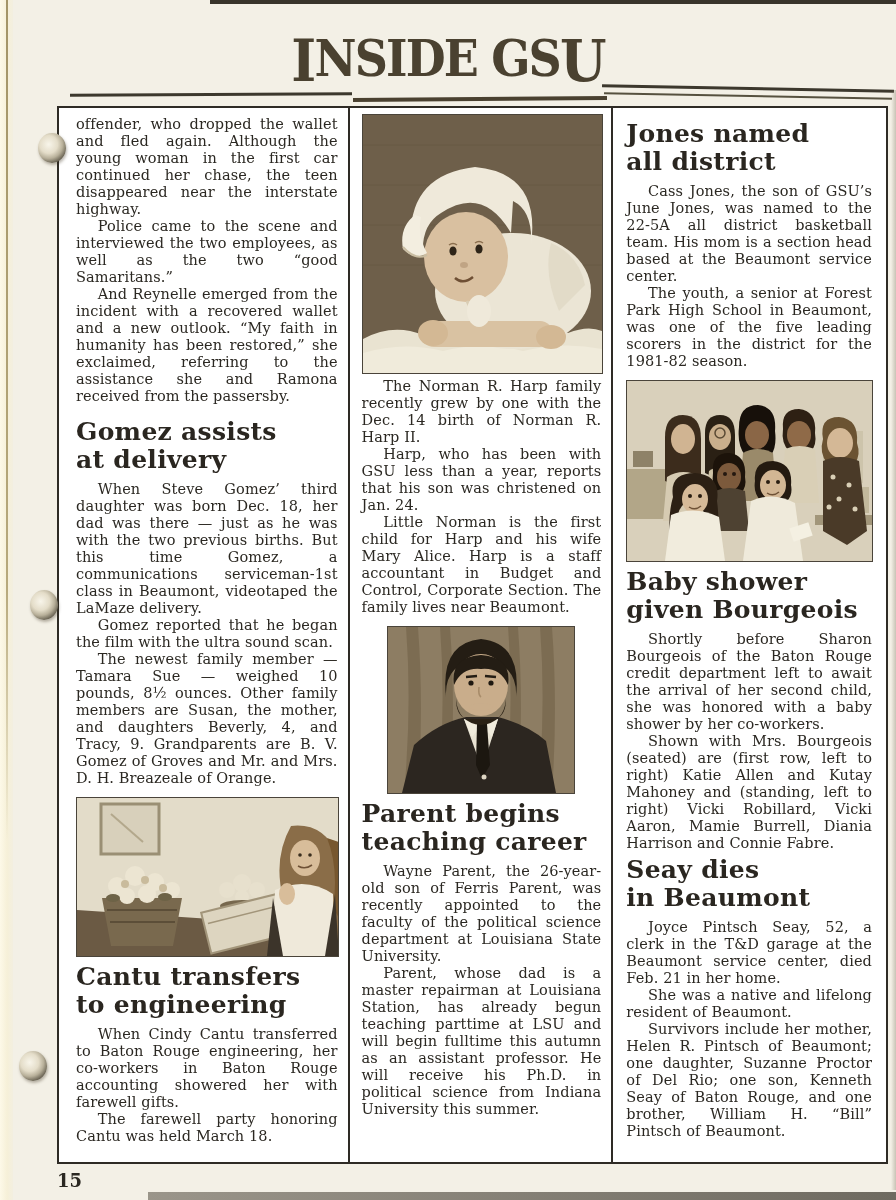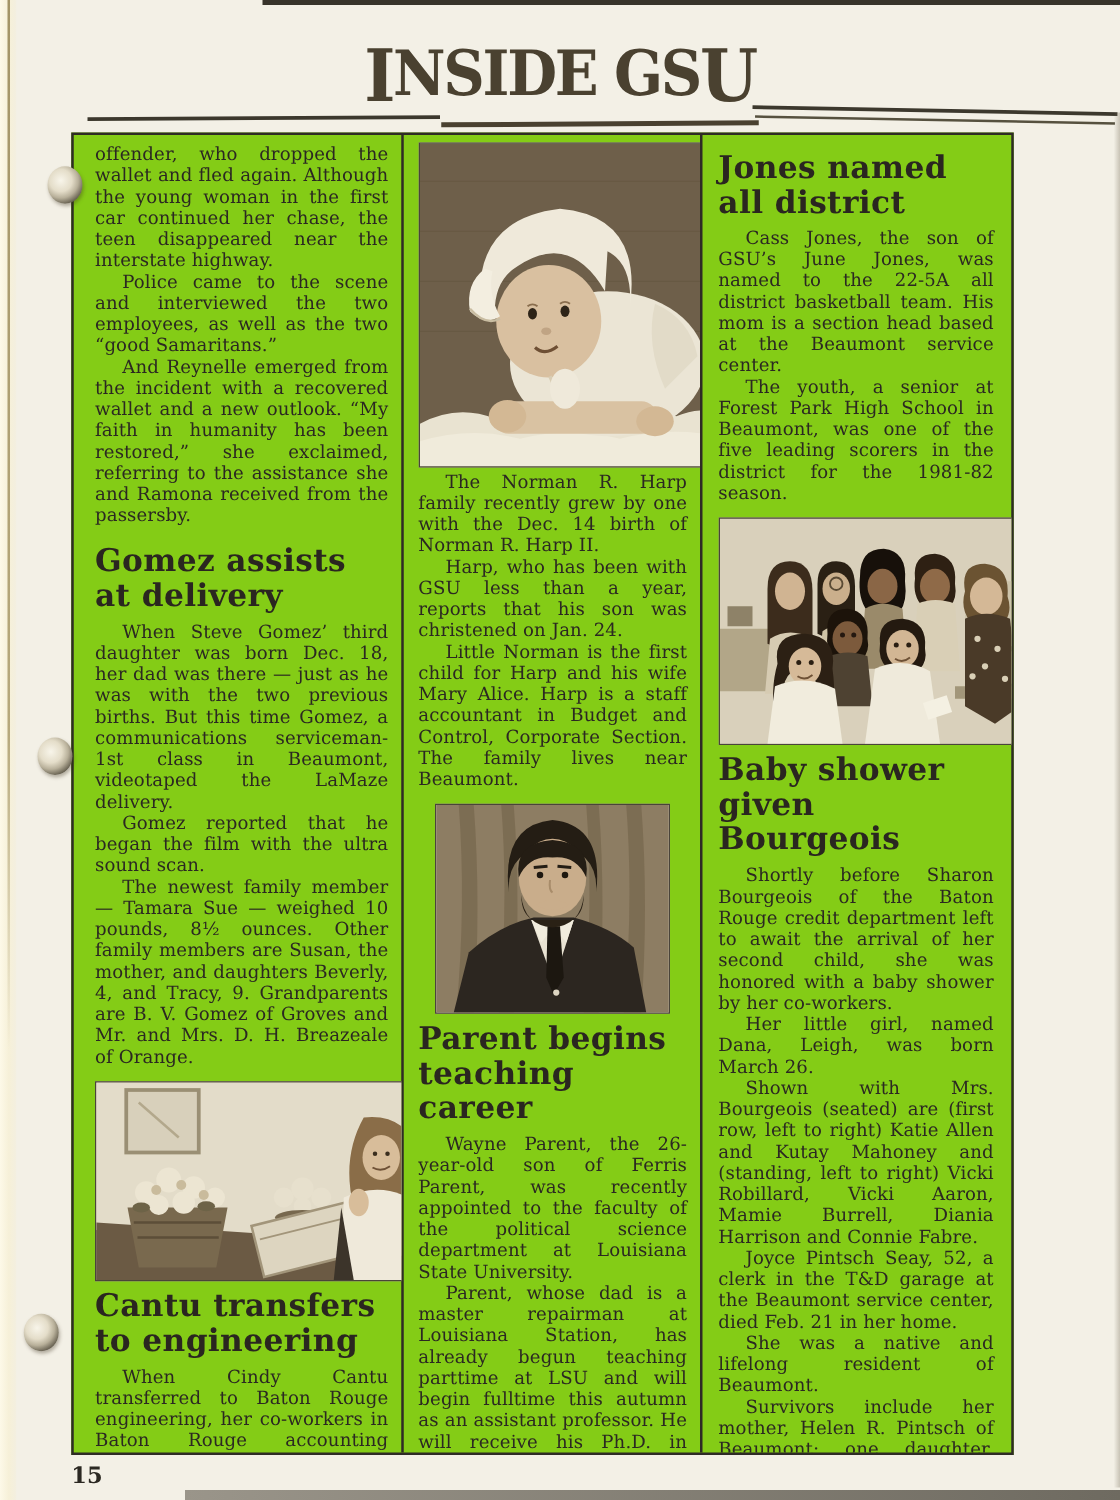--- a/index.html
+++ b/index.html
@@ -29,22 +29,22 @@
   .masthead-wrap{position:absolute;top:0;left:0;right:0;height:106px;z-index:4;}
   .masthead{position:absolute;top:34px;left:0;width:100%;text-align:center;
     font-weight:bold;color:#4a4130;font-size:50px;line-height:50px;letter-spacing:-2px;
     transform:scaleX(.92);}
   .masthead .drop{display:inline-block;font-size:58px;vertical-align:-5px;line-height:40px;}
   .rule-left{position:absolute;left:70px;top:93px;width:282px;height:3px;background:#3c382d;transform:rotate(-.3deg);}
   .rule-right{position:absolute;left:602px;top:87px;width:292px;height:3px;background:#3c382d;transform:rotate(1.1deg);}
   .rule-right2{position:absolute;left:604px;top:95px;width:288px;height:1.5px;background:#56513f;transform:rotate(1.1deg);}
   .masthead-underline{position:absolute;left:353px;top:97px;width:254px;height:4px;background:#4a4130;transform:rotate(-.4deg);}
   
-  .content{position:absolute;left:57px;top:106px;width:754px;height:1058px;
-    border:2px solid #2e2b25;box-sizing:border-box;display:flex;background:#84cc16;z-index:3;}
+  .content{position:absolute;left:57px;top:106px;width:831px;height:1058px;
+    border:2px solid #2e2b25;box-sizing:border-box;display:flex;background:#ffffff;z-index:3;}
   .col{box-sizing:border-box;overflow:hidden;}
   .col-left{width:292px;border-right:2px solid #2e2b25;padding:8px 10px 0 17px;}
   .col-mid{width:265px;border-right:2px solid #2e2b25;padding:4px 10px 0 12px;}
   .col-right{width:274px;padding:10px 14px 0 13px;}
   .col p{font-size:14.5px;line-height:17px;margin:0;text-align:justify;text-indent:1.5em;
     letter-spacing:.1px;}
   .col p.cont{text-indent:0;}
   .headline{font-weight:bold;font-size:25px;line-height:27.5px;letter-spacing:.3px;
     white-space:pre-line;margin:13px 0 8px;color:#2a2620;}
   .headline.tight{margin:6px 0 8px;}
@@ -283,25 +283,26 @@
           <circle cx="73" cy="115" r="2" fill="#2a1e12"></circle>
         <path d="M62,126 Q68,130 74,125" stroke="#6e5136" stroke-width="1.5" fill="none"></path>
         <path d="M44,134 Q68,124 92,136 L98,180 L38,180 Z" fill="#f1ecdd"></path>
       </g>
     </svg>
 
     <div>
       <div class="headline tight">Baby shower
 given Bourgeois</div>
       <p>Shortly before Sharon Bourgeois of the Baton Rouge credit department left to await the arrival of her second child, she was honored with a baby shower by her co-workers.</p>
-      <p>Her little girl, named Dana, Leigh, was born March 26.</p>
       <p>Shown with Mrs. Bourgeois (seated) are (first row, left to right) Katie Allen and Kutay Mahoney and (standing, left to right) Vicki Robillard, Vicki Aaron, Mamie Burrell, Diania Harrison and Connie Fabre.</p>
     </div>
 
     <div>
+      <div class="headline" style="margin-top:4px;">Seay dies
+in Beaumont</div>
       <p>Joyce Pintsch Seay, 52, a clerk in the T&amp;D garage at the Beaumont service center, died Feb. 21 in her home.</p>
       <p>She was a native and lifelong resident of Beaumont.</p>
       <p>Survivors include her mother, Helen R. Pintsch of Beaumont; one daughter, Suzanne Proctor of Del Rio; one son, Kenneth Seay of Baton Rouge, and one brother, William H. “Bill” Pintsch of Beaumont.</p>
     </div>
   </div>
 </div>
 
 <div class="page-number">15</div>
 
 </body></html>

